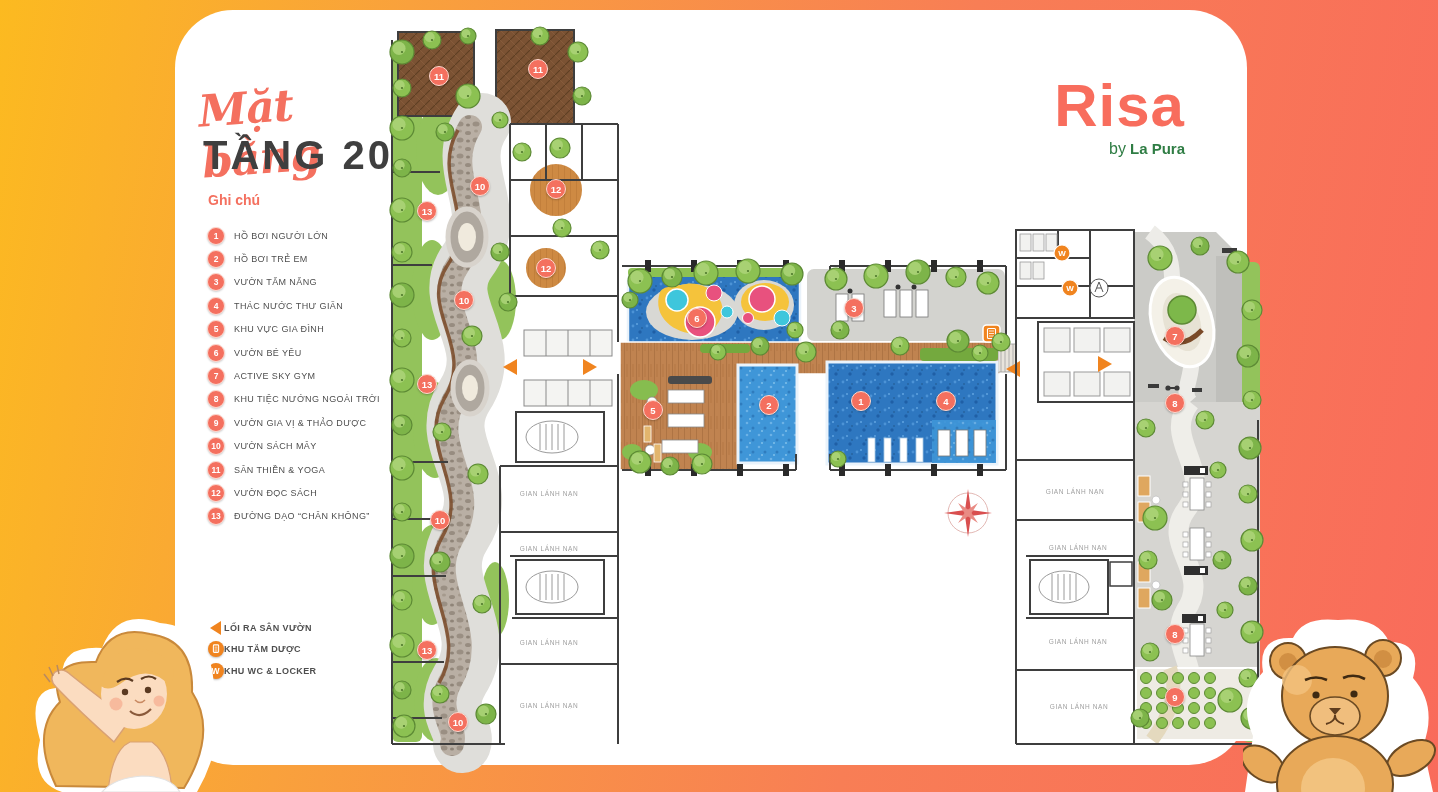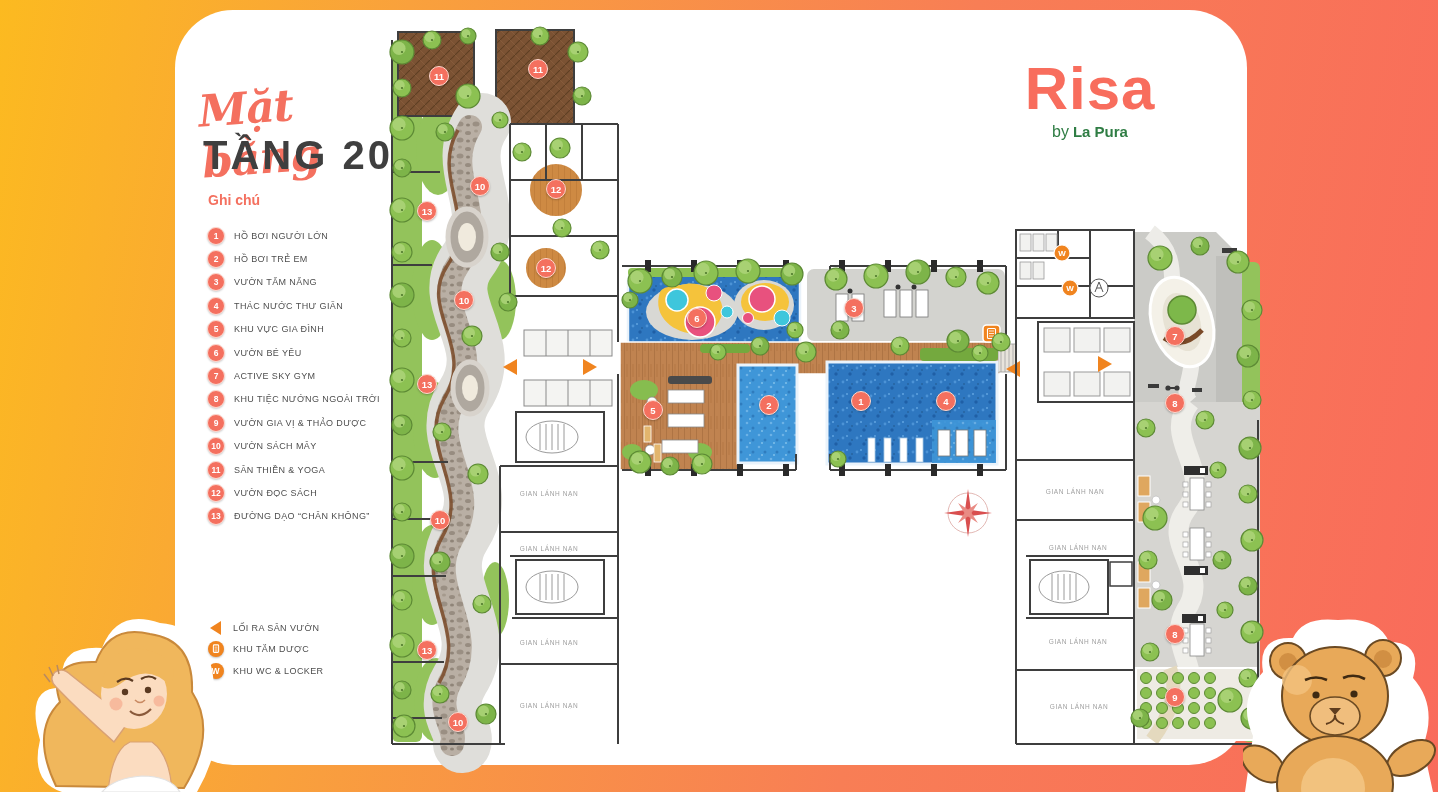--- a/index.html
+++ b/index.html
@@ -24,23 +24,23 @@
   .llabel{margin-left:9px;font-size:9px;font-weight:normal;color:#4E4E4E;letter-spacing:.4px;white-space:nowrap;}
   
   .footer-legend{position:absolute;left:207px;top:617px;}
   .f-row{display:flex;align-items:center;height:21.5px;}
   .f-icon{width:17px;display:flex;align-items:center;justify-content:center;flex:0 0 17px;}
   .tri-left{width:0;height:0;border-top:7px solid transparent;border-bottom:7px solid transparent;
     border-right:11px solid #F0841F;}
   .oc{width:16px;height:16px;border-radius:50%;background:#F0841F;display:flex;align-items:center;
     justify-content:center;box-shadow:0 1px 2px rgba(0,0,0,.25);}
   .oc span{color:#fff;font-size:8.5px;font-weight:bold;}
-  .f-label{margin-left:9px;font-size:9px;font-weight:normal;color:#4E4E4E;letter-spacing:.4px;}
+  .f-label{font-size:9px;font-weight:bold;color:#4E4E4E;letter-spacing:.4px;}
   
-  .logo{position:absolute;left:995px;top:57px;width:190px;text-align:center;}
+  .logo{position:absolute;left:995px;top:74px;width:190px;text-align:right;}
   .logo-name{font-size:60px;font-weight:bold;color:#F86D5D;letter-spacing:1px;line-height:64px;}
   .logo-by{font-size:15px;font-weight:bold;color:#2F7D44;margin-top:2px;}
   .logo-by .by{font-size:16px;font-weight:normal;margin-right:4px;}
   
   .marker{position:absolute;width:18px;height:18px;border-radius:50%;background:#F4705F;
     border:1.5px solid #FFD9CF;color:#fff;font-size:9.5px;font-weight:bold;display:flex;
     align-items:center;justify-content:center;box-shadow:0 1px 2px rgba(0,0,0,.25);
     transform:translate(-50%,-50%);}
   .illus{position:absolute;}
 </style>

